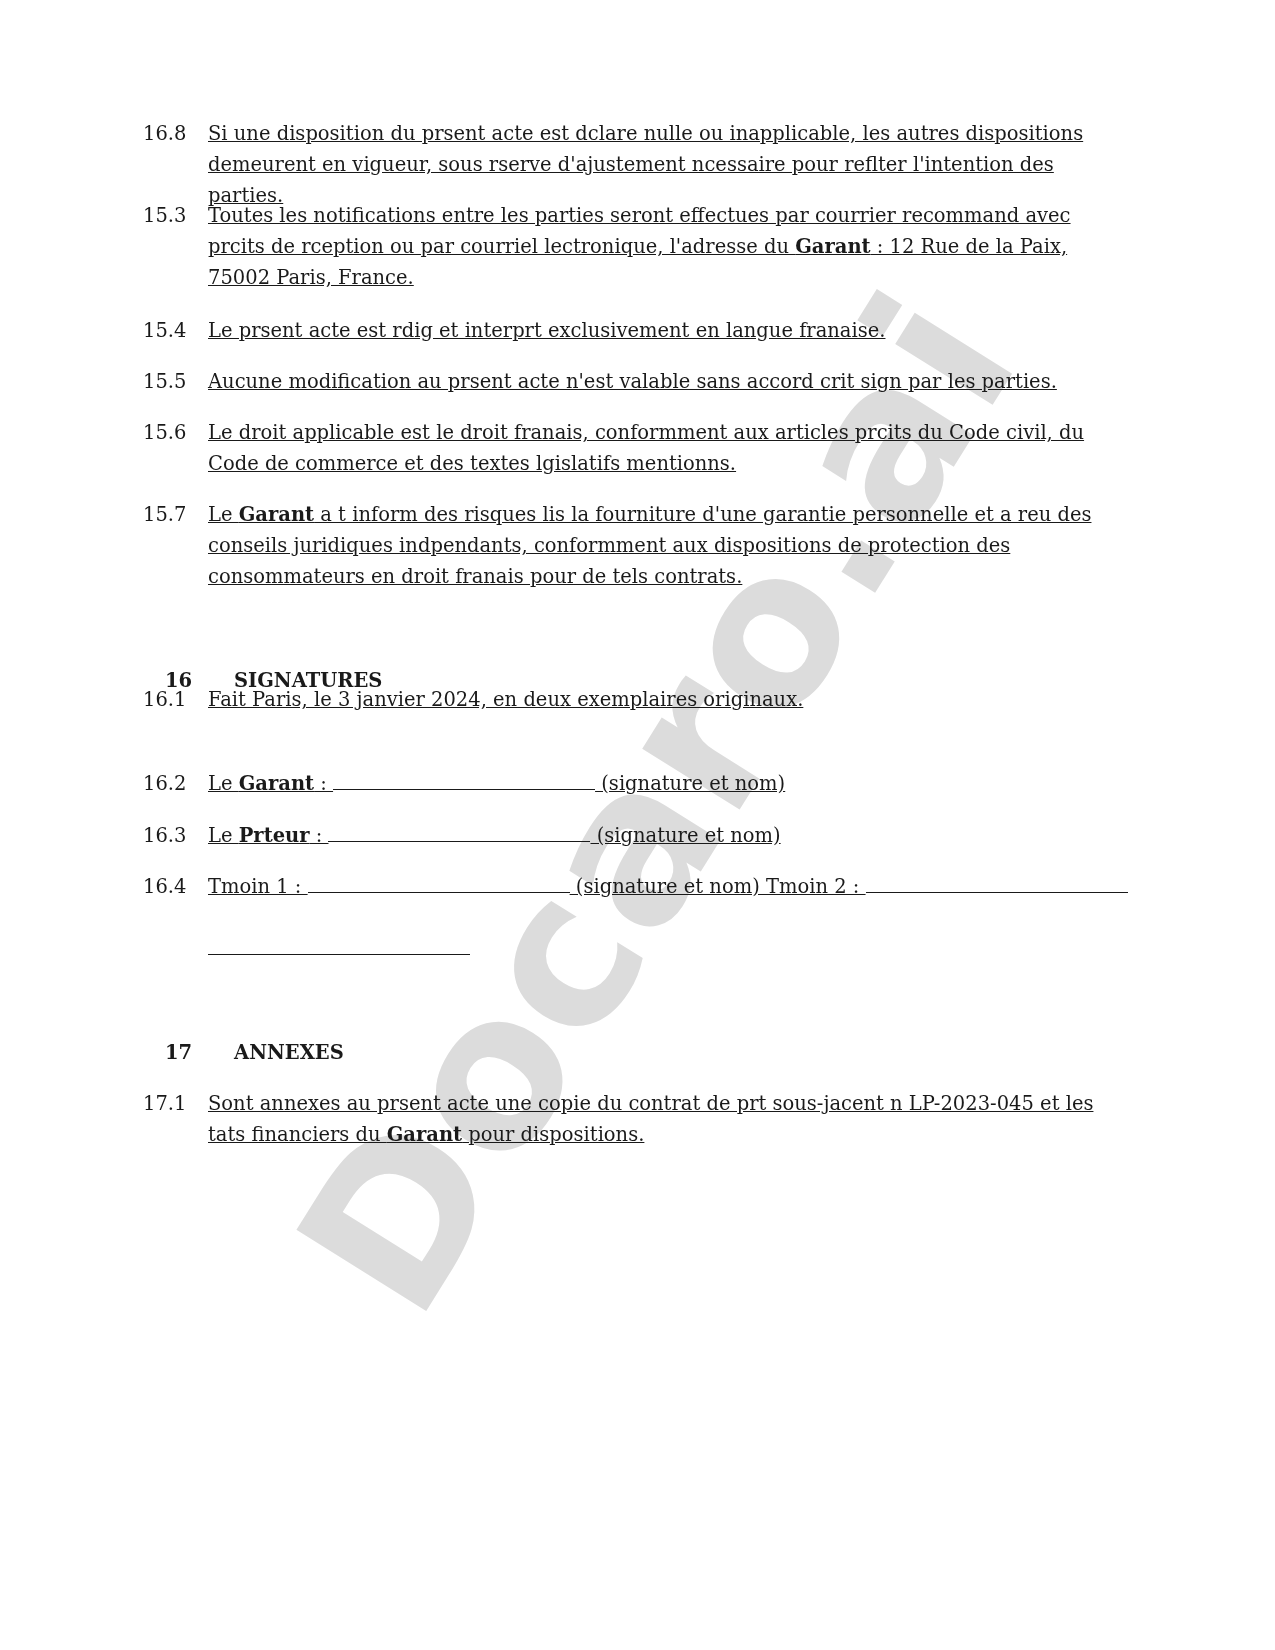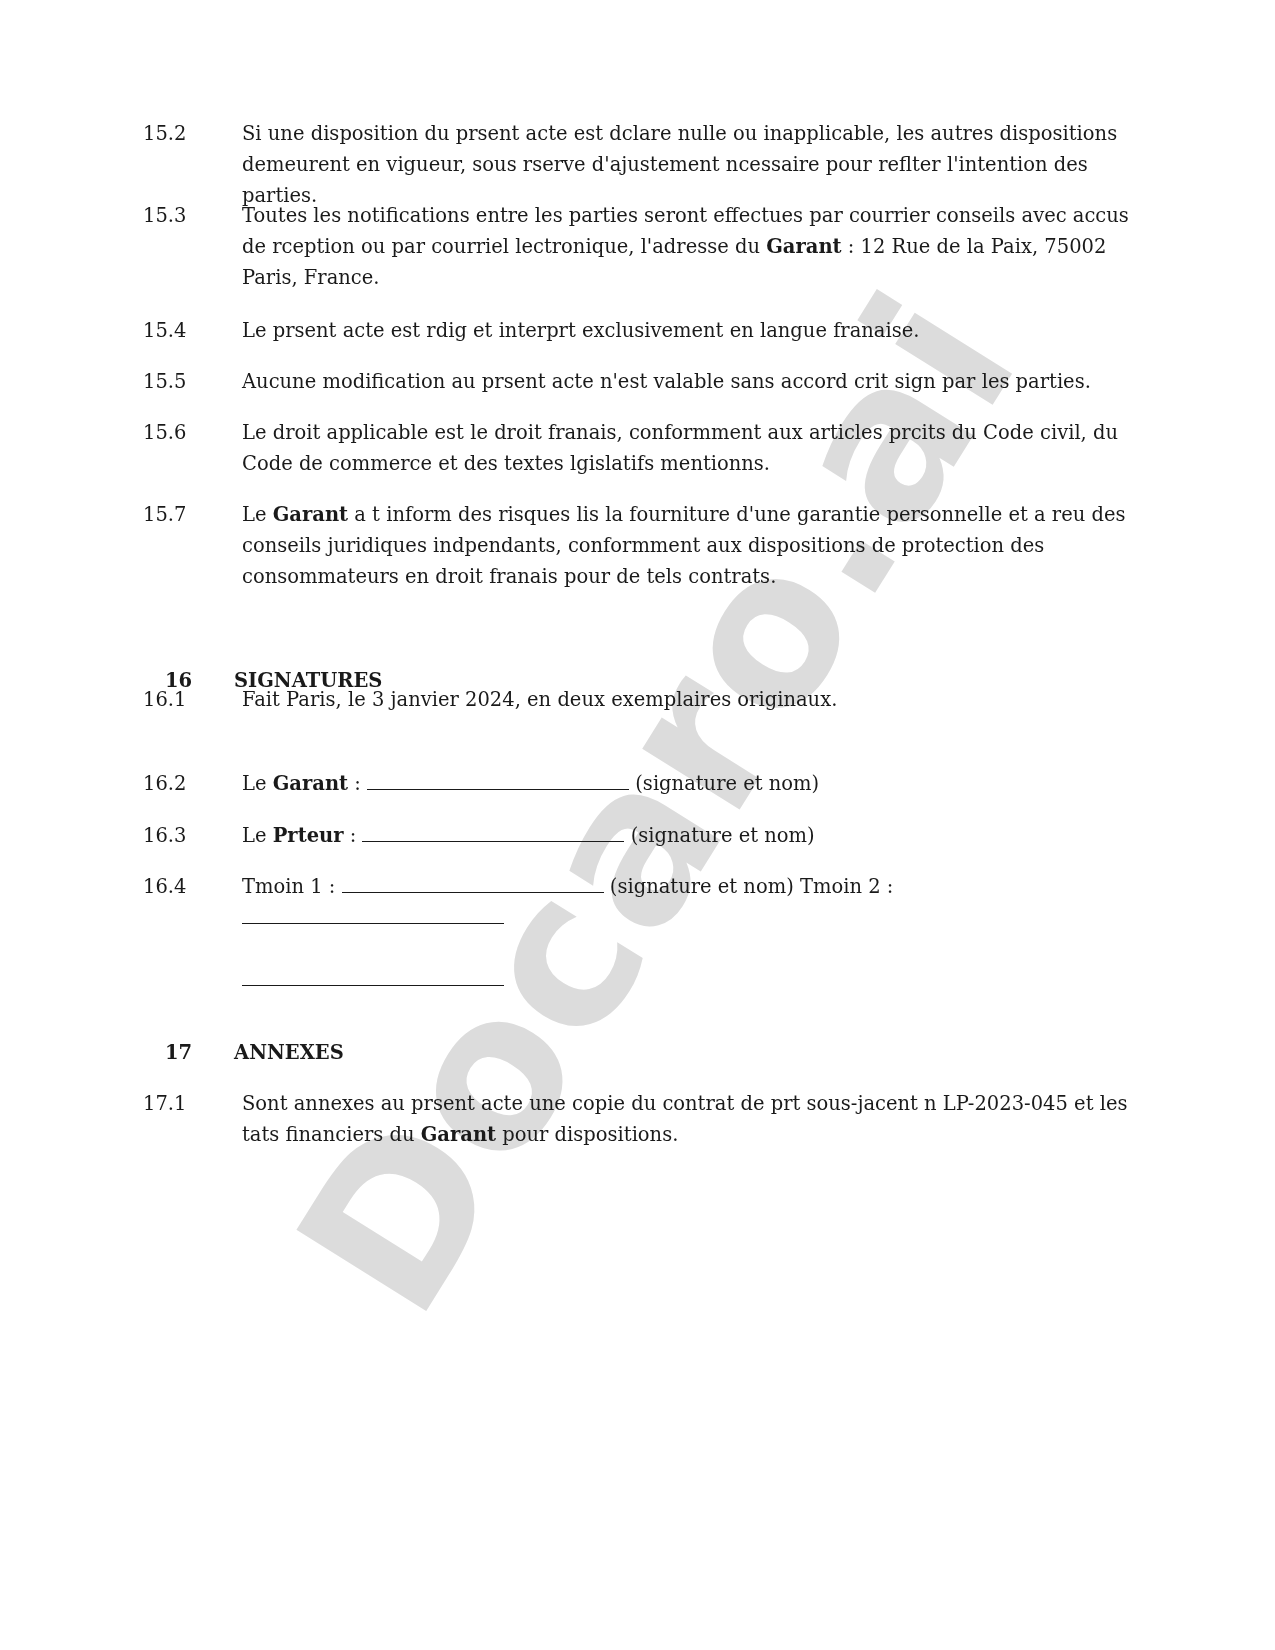--- a/index.html
+++ b/index.html
@@ -7,46 +7,46 @@
          font-family: "DejaVu Serif", "Liberation Serif", serif; color: #1a1a1a; }
   .page { position: absolute; left: 0; top: 0; width: 1275px; height: 1650px; }
   .watermark { position: absolute; left: 0; top: 0; width: 1275px; height: 1650px; pointer-events: none; z-index: 0; }
   .watermark-text { position: absolute; left: 120px; top: 760px; width: 1000px; text-align: center;
          font-family: "DejaVu Sans", "Liberation Sans", sans-serif; font-weight: bold;
          font-size: 210px; letter-spacing: 2px; color: #dcdcdc; transform: rotate(-58deg);
          transform-origin: 50% 50%; line-height: 1; white-space: nowrap; }
   .content { position: absolute; left: 0; top: 0; width: 1275px; z-index: 1; }
   .clause { position: absolute; left: 143px; width: 990px; font-size: 19.5px; line-height: 31px; }
   .clause .num { position: absolute; left: 0; top: 0; width: 60px; }
-  .clause .body { margin-left: 99px; }
+  .clause .body { margin-left: 65px; text-decoration: underline; }
   .heading { position: absolute; left: 143px; font-size: 19.5px; line-height: 31px; font-weight: bold; }
   .heading .num { position: absolute; left: 14px; width: 40px; margin-left: 8px; }
   .heading .title { margin-left: 91px; }
   b { font-weight: bold; text-align: center; }
   .blank { display: inline-block; border-bottom: 1.5px solid #1a1a1a; height: 19px; vertical-align: baseline; }
 </style>
 </head>
 <body>
 
 <div class="page">
 
   <div class="watermark">
     <div class="watermark-text">Docaro.ai</div>
   </div>
 
   <div class="content">
 
     <div class="clause" style="top:118px">
-      <span class="num">15.2</span>
+      <span class="num">16.8</span>
       <div class="body">Si une disposition du prsent acte est dclare nulle ou inapplicable, les autres dispositions demeurent en vigueur, sous rserve d'ajustement ncessaire pour reflter l'intention des parties.</div>
     </div>
 
     <div class="clause" style="top:200px">
       <span class="num">15.3</span>
-      <div class="body"><span>Toutes les notifications entre les parties seront effectues par courrier conseils avec accus de rception ou par courriel lectronique,  l'adresse du </span><b>Garant</b><span> : 12 Rue de la Paix, 75002 Paris, France.</span></div>
+      <div class="body"><span>Toutes les notifications entre les parties seront effectues par courrier recommand avec prcits de rception ou par courriel lectronique,  l'adresse du </span><b>Garant</b><span> : 12 Rue de la Paix, 75002 Paris, France.</span></div>
     </div>
 
     <div class="clause" style="top:315px">
       <span class="num">15.4</span>
       <div class="body">Le prsent acte est rdig et interprt exclusivement en langue franaise.</div>
     </div>
 
     <div class="clause" style="top:366px">
       <span class="num">15.5</span>
       <div class="body">Aucune modification au prsent acte n'est valable sans accord crit sign par les parties.</div>

